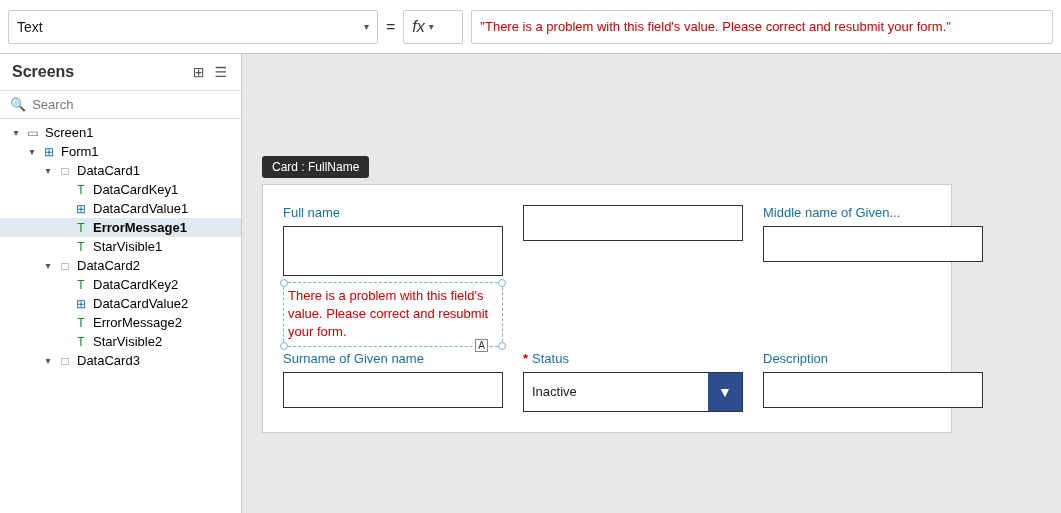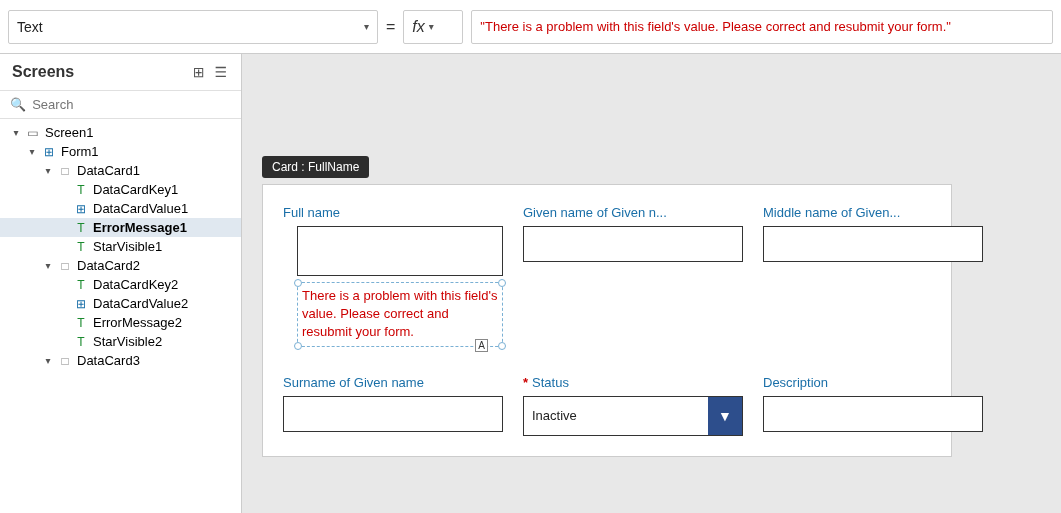--- a/index.html
+++ b/index.html
@@ -192,21 +192,21 @@
       left: 0;
       background: #fff;
       border: 1px solid #ccc;
       padding: 20px;
       width: 690px;
     }
 
     .form-grid {
       display: grid;
       grid-template-columns: 220px 220px 220px;
-      gap: 28px 20px;
+      gap: 4px 20px;
     }
 
     .form-field-label {
       font-size: 13px;
       color: #1a6fa8;
       margin-bottom: 6px;
       display: flex;
       align-items: center;
       gap: 4px;
     }
@@ -306,21 +306,20 @@
       height: 100%;
       display: flex;
       align-items: center;
       justify-content: center;
       font-size: 14px;
       cursor: pointer;
     }
 
     .full-name-field-wrapper {
       position: relative;
-      margin-left: 14px;
     }
     .full-name-input-box {
       width: 100%;
       height: 50px;
       border: 1.5px solid #333;
       background: #fff;
     }
   </style>
 </head>
 <body>
@@ -441,23 +440,20 @@
                 <div class="error-handle-top-left"></div>
                 <div class="error-handle-top-right"></div>
                 <div class="error-handle-bottom-left"></div>
                 <div class="error-handle-corner"></div>
                 <span class="error-label-a">A</span>
               </div>
             </div>
           </div>
 
           <div>
-            <div class="form-field-label">
-              <span>Given name of Given n...</span>
-            </div>
             <input class="form-field-input" type="text" style="">
           </div>
 
           <div>
             <div class="form-field-label">
               <span>Middle name of Given...</span>
             </div>
             <input class="form-field-input" type="text" style="">
           </div>
 

